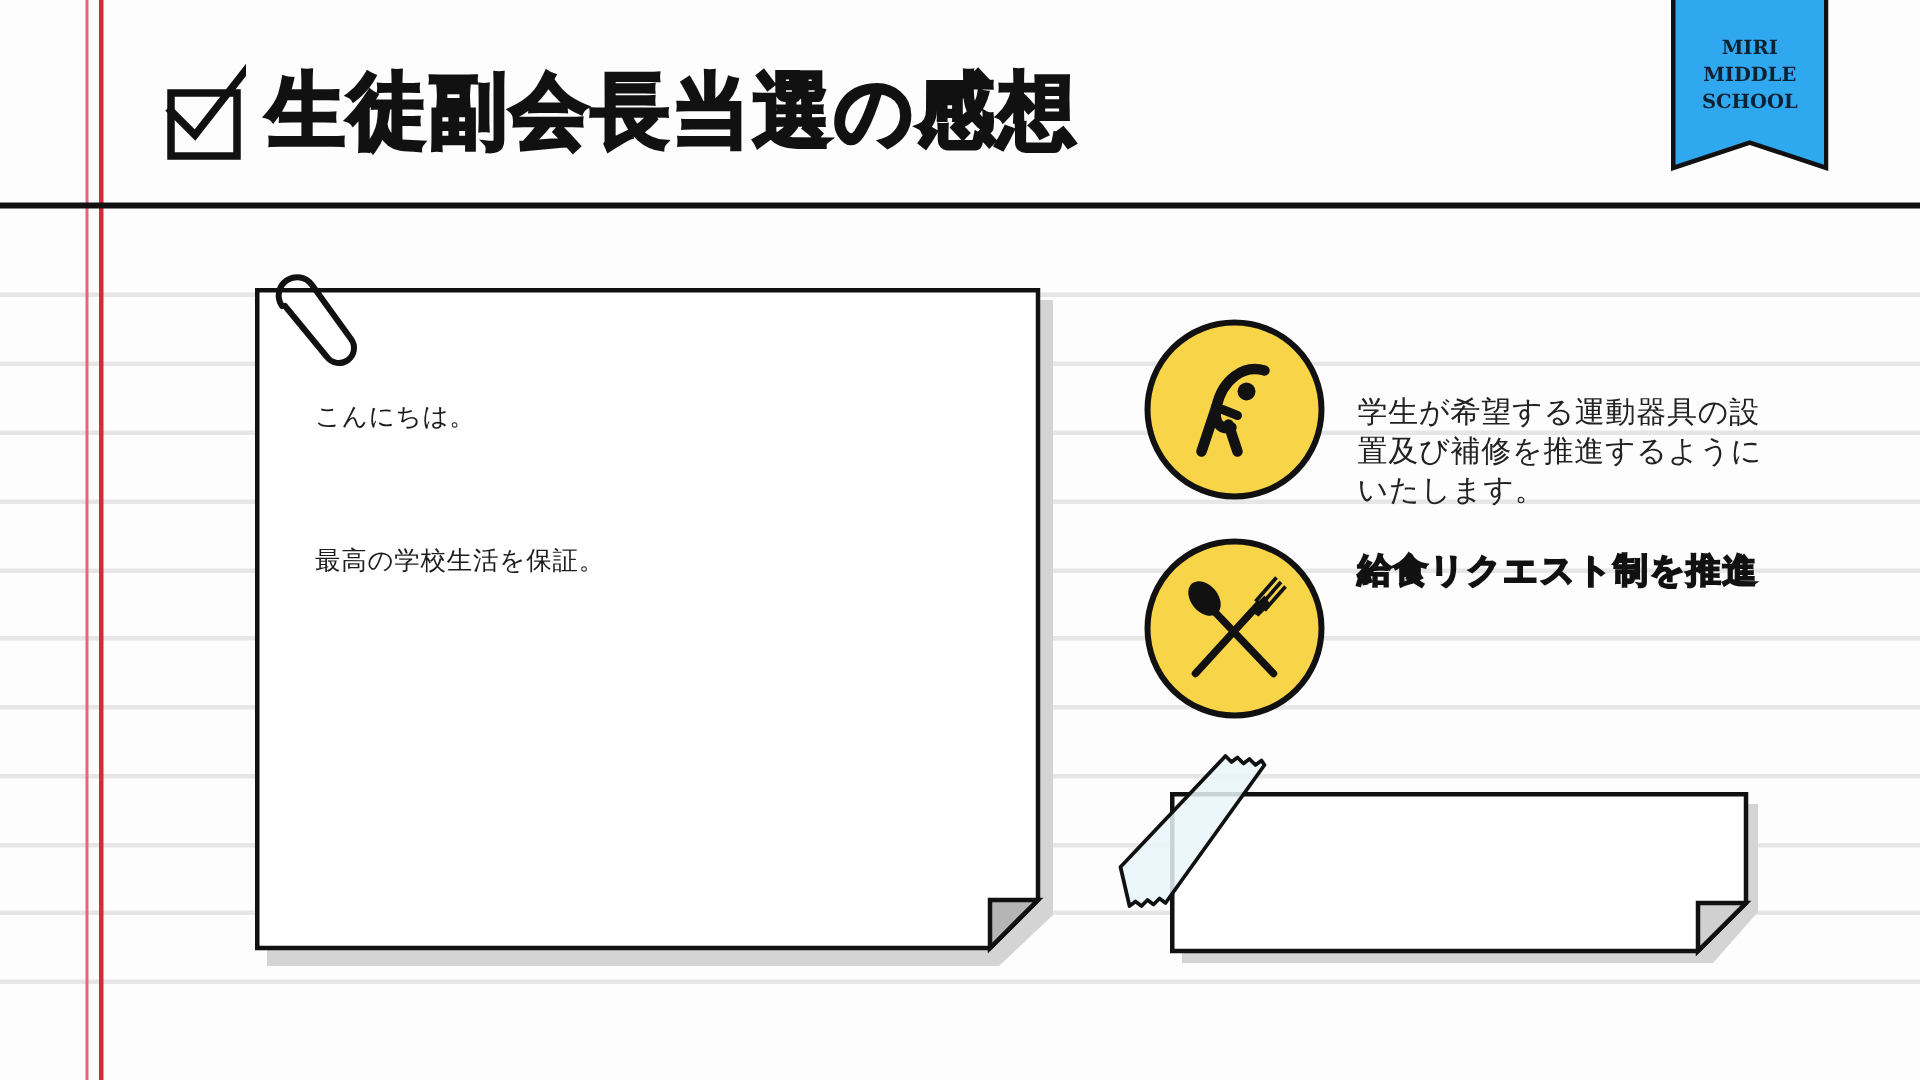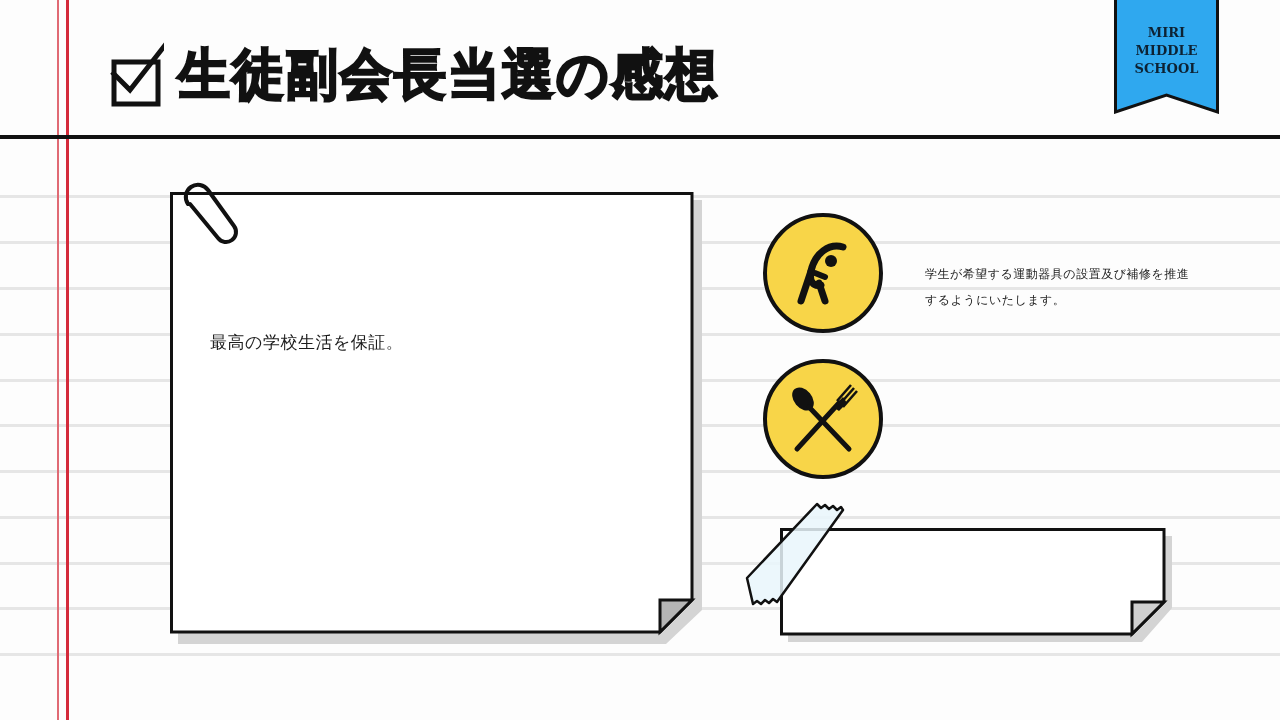--- a/index.html
+++ b/index.html
@@ -78,21 +78,21 @@
     }
     .feature .circle svg { position: absolute; left: 14px; top: 14px; }
     .feature-title {
       position: absolute; left: 142px; top: 6px;
       font-size: 23px; font-weight: 900; letter-spacing: 1px;
       -webkit-text-stroke: 1.2px #111;
       white-space: nowrap;
     }
     .feature-desc {
       position: absolute; left: 142px; top: 48px; width: 270px;
-      font-size: 12px; line-height: 26px; color: #222; letter-spacing: 0.5px; margin-left: 20px;
+      font-size: 20px; line-height: 26px; color: #222; letter-spacing: 0.5px;
     }
     
     .banner {
       position: absolute; left: 780px; top: 528px; width: 386px; height: 110px;
     }
     .banner svg.banner-shape { position: absolute; left: 0; top: 0; overflow: visible; }
     .banner-text {
       position: absolute; left: 54px; top: 36px;
       font-size: 24px; font-weight: 900; letter-spacing: 1px;
       color: #111;
@@ -142,20 +142,21 @@
   </div>
 </div>
 
 <div class="note">
   <svg class="note-shape" width="540" height="460" viewBox="0 0 540 460">
     <polygon points="8,8 532,8 532,418 496,452 8,452" fill="#d4d4d4"></polygon>
     <polygon points="1.5,1.5 522,1.5 522,408 490,440 1.5,440" fill="#ffffff" stroke="#111" stroke-width="3"></polygon>
     <polygon points="490,408 522,408 490,440" fill="#b5b5b5" stroke="#111" stroke-width="3" stroke-linejoin="miter"></polygon>
   </svg>
   <div class="note-body">
+    <p class="note-greeting">こんにちは。</p>
     <p class="note-thanks">最高の学校生活を保証。</p>
   </div>
 </div>
 <svg class="paperclip" width="64" height="74" viewBox="0 0 64 74">
   <path d="M10,24 A12,12 0 0 1 30,10 L56,46 A10,10 0 0 1 40,58 L12,24" fill="none" stroke="#111" stroke-width="4" stroke-linejoin="round" stroke-linecap="round"></path>
 </svg>
 
 <div class="feature" style="top:213px">
   <div class="circle">
     <svg width="84" height="84" viewBox="0 0 84 84">
@@ -174,20 +175,21 @@
     <svg width="84" height="84" viewBox="0 0 84 84">
       <ellipse cx="22" cy="22" rx="9" ry="13" transform="rotate(-40 22 22)" fill="#111"></ellipse>
       <line x1="28" y1="30" x2="68" y2="72" stroke="#111" stroke-width="5" stroke-linecap="round"></line>
       <line x1="58" y1="26" x2="16" y2="72" stroke="#111" stroke-width="5" stroke-linecap="round"></line>
       <line x1="56" y1="24" x2="70" y2="8" stroke="#111" stroke-width="2.5"></line>
       <line x1="59" y1="27" x2="73" y2="11" stroke="#111" stroke-width="2.5"></line>
       <line x1="62" y1="30" x2="76" y2="14" stroke="#111" stroke-width="2.5"></line>
       <path d="M52,30 L62,20 L66,26 L58,34 Z" fill="#111"></path>
     </svg>
   </div>
+  <div class="feature-title">給食リクエスト制を推進</div>
 </div>
 
 <div class="banner">
   <svg class="banner-shape" width="400" height="120" viewBox="0 0 400 120">
     <polygon points="8,8 392,8 392,80 362,114 8,114" fill="#d4d4d4"></polygon>
     <polygon points="1.5,1.5 384,1.5 384,74 352,106 1.5,106" fill="#ffffff" stroke="#111" stroke-width="3"></polygon>
     <polygon points="352,74 384,74 352,106" fill="#d0d0d0" stroke="#111" stroke-width="3"></polygon>
   </svg>
 </div>
 <svg class="tape" width="110" height="110" viewBox="0 0 110 110">

